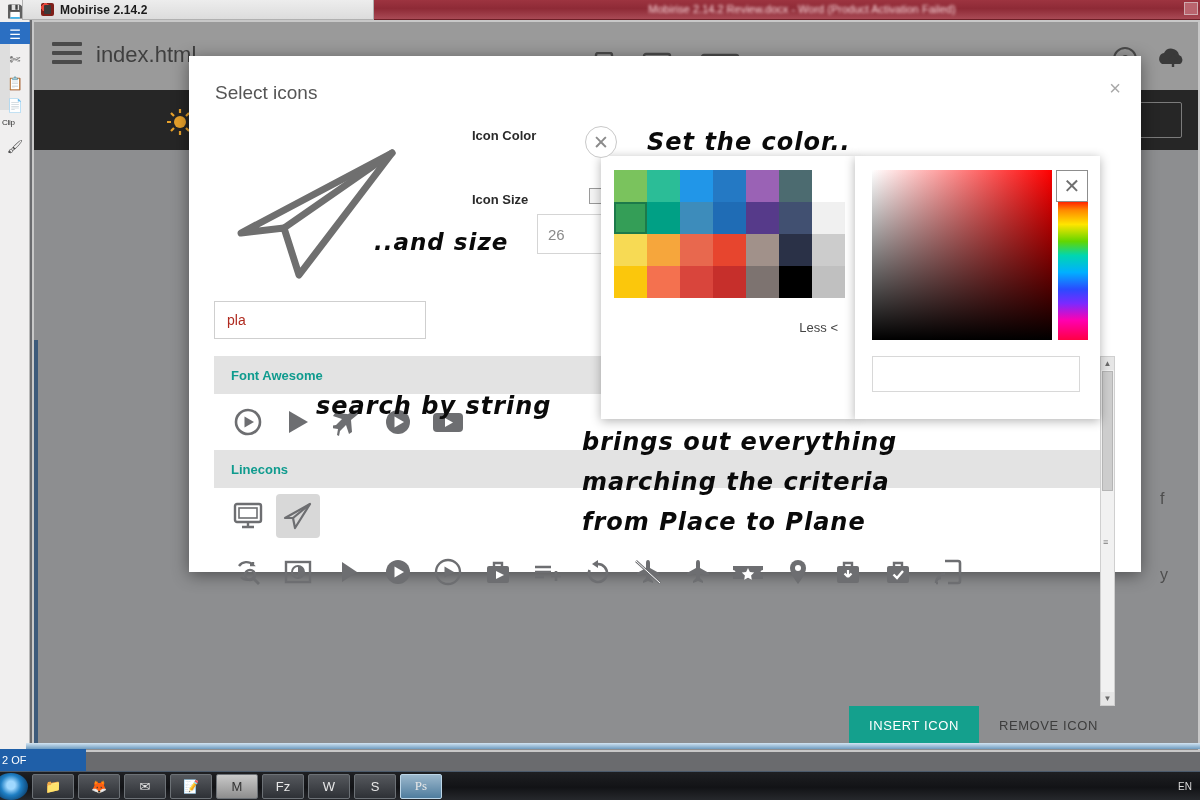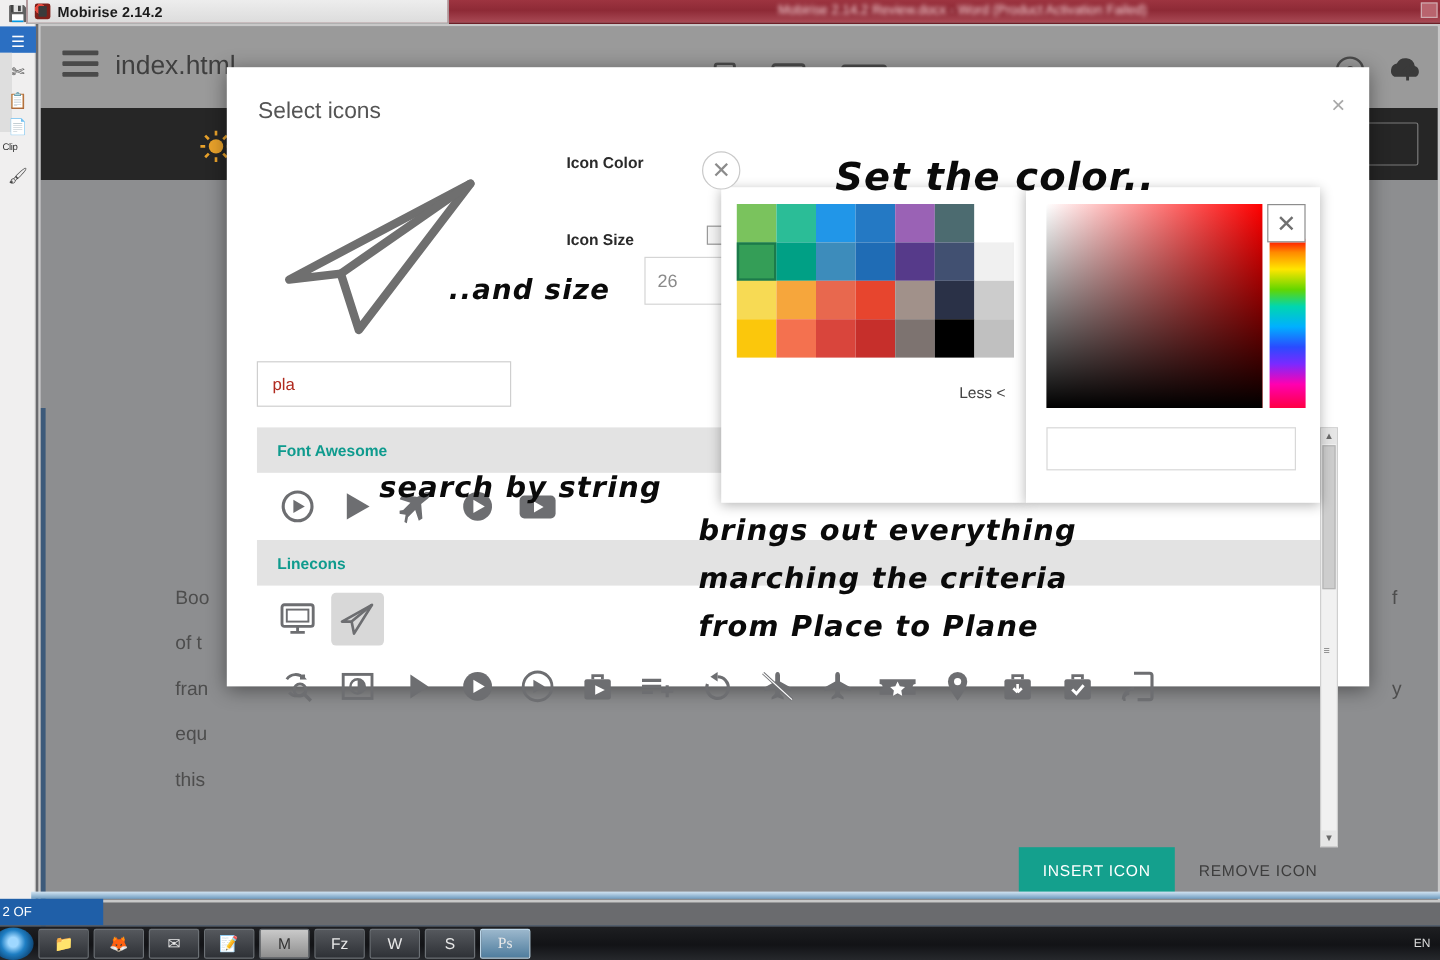--- a/index.html
+++ b/index.html
@@ -49,21 +49,21 @@
   .word-btn-box {
     position:absolute; right:2px; top:2px; width:14px; height:13px;
     border:1px solid #cfa9ae; background:#b9646e;
   }
 
   
   .mob-bar {
     position:absolute; left:22px; top:0; width:352px; height:20px;
     background:linear-gradient(180deg,#ededed 0%, #dcdcdc 100%);
     border:1px solid #b0b0b0; border-top:none;
-    display:flex; align-items:center; gap:6px; padding-left:6px;
+    display:flex; align-items:center; gap:6px; padding-left:18px;
   }
   .mob-ico {
     width:13px; height:13px;
     background:radial-gradient(circle at 35% 35%, #e7483c 0 35%, #7e1f19 36% 100%);
     border-radius:2px; position:relative; flex:none;
   }
   .mob-ico:after{
     content:""; position:absolute; left:3px; top:2px; width:7px; height:9px;
     background:#3b3b3b; border-radius:1px;
   }
@@ -227,21 +227,21 @@
     border:1px solid #d8d8d8; background:#fff; font-size:13px; padding:0 10px;
     font-family:"Liberation Sans", sans-serif;
   }
 
   
   .note {
     position:absolute; color:#0a0a0a; font-weight:bold;
     font-family:"DejaVu Sans", sans-serif; font-style:italic;
     white-space:nowrap; letter-spacing:1px;
   }
-  .n-color { left:696px; top:128px; font-size:32px; }
+  .n-color { left:647px; top:128px; font-size:24px; }
   .n-size  { left:374px; top:229px; font-size:23px; }
   .n-search{ left:316px; top:347px; font-size:24px;margin-top:45px; }
   .n-b1    { left:582px; top:428px; font-size:24px; }
   .n-b2    { left:582px; top:468px; font-size:24px; }
   .n-b3    { left:582px; top:508px; font-size:24px; }
 
   
   .taskbar {
     position:absolute; left:0; bottom:0; width:1200px; height:29px;
     background:linear-gradient(180deg,#1e1f22 0%, #121316 55%, #26282c 100%);
@@ -342,27 +342,20 @@
             <path d="M16 5v4M16 27v4M3 18h4M25 18h4M7 9l3 3M22 24l3 3M25 9l-3 3M10 24l-3 3"></path>
           </g>
           <rect x="32" y="10" width="5" height="5" fill="#e9a22b"></rect>
         </svg>
       </div>
       <div class="hero-btn"></div>
     </div>
 
     <div class="page-body">
       <div class="left-dark-edge"></div>
-      <div class="bg-col-left">
-        <div>Boo</div>
-        <div>of t</div>
-        <div>fran</div>
-        <div>equ</div>
-        <div>this</div>
-      </div>
       <div class="bg-col-right">
         <div>f</div>
         <div style="margin-top:38px">y</div>
       </div>
     </div>
   </div>
 
   <div class="modal">
 
     <div class="modal-title">Select icons</div>

